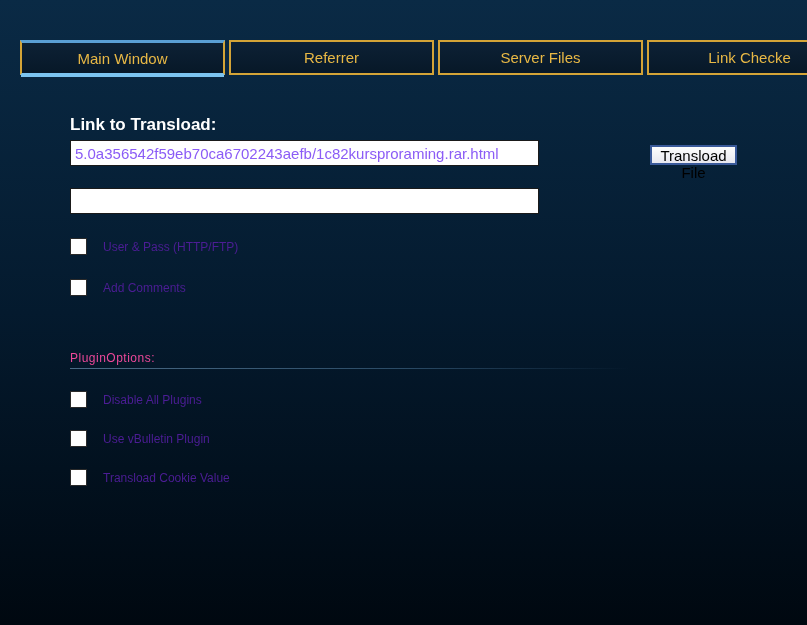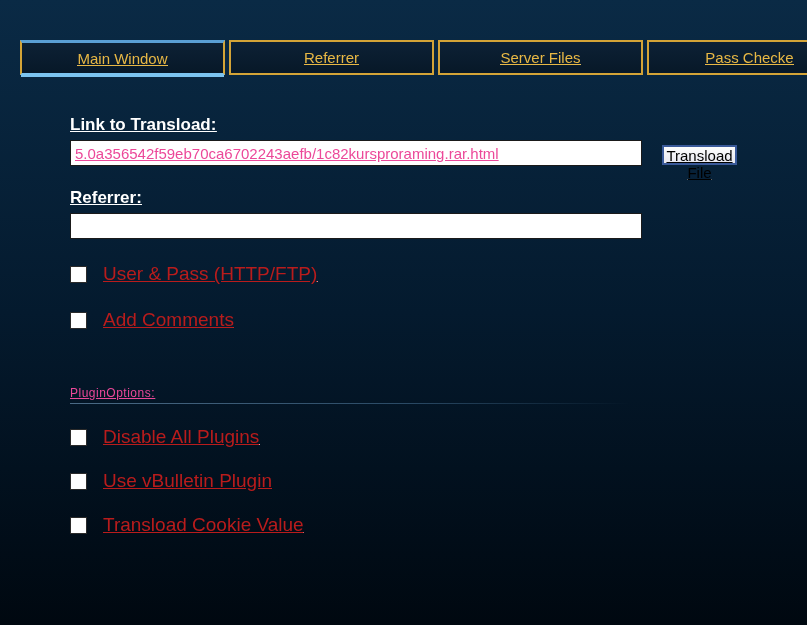--- a/index.html
+++ b/index.html
@@ -1,19 +1,18 @@
 <!DOCTYPE html>
 <html><head>
   <meta charset="utf-8">
   <style>
     * {
       margin: 0;
       padding: 0;
       box-sizing: border-box;
-      text-decoration: underline;
     }
     body {
       width: 807px;
       height: 625px;
       background: linear-gradient(to bottom, #0a2a45 0%, #041a2e 50%, #000810 100%);
       font-family: Verdana, Arial, sans-serif;
       color: #ffffff;
       overflow: hidden;
     }
     .tabs {
@@ -42,25 +41,25 @@
     .content {
       padding: 40px 70px 0 70px;
     }
     .label {
       font-size: 17px;
       font-weight: bold;
       color: #ffffff;
       margin-bottom: 5px;
     }
     .text-input {
-      width: 572px;
+      width: 469px;
       height: 26px;
       background: #ffffff;
       border: 1px solid #1a1a1a;
-      color: #ec4899;
+      color: #8b5cf6;
       font-family: Arial, sans-serif;
       font-size: 15px;
       padding: 2px 4px;
       outline: none;
     }
     .row-with-button {
       display: flex;
       align-items: flex-start;
       gap: 20px;
     }
@@ -90,22 +89,22 @@
     }
     .chk {
       width: 17px;
       height: 17px;
       background: #ffffff;
       border: 1px solid #2a2a2a;
       cursor: pointer;
       flex-shrink: 0;
     }
     .chk-label {
-      font-size: 19px;
-      color: #b91c1c;
+      font-size: 12px;
+      color: #4c1d95;
       cursor: pointer;
     }
     .section-title {
       font-size: 12px;
       color: #ec4899;
       margin-top: 55px;
       letter-spacing: 0.5px;
     }
     .divider {
       height: 1px;
@@ -126,33 +125,32 @@
   <div class="tab active">
     <span>Main Window</span>
   </div>
   <div class="tab">
     <span>Referrer</span>
   </div>
   <div class="tab">
     <span>Server Files</span>
   </div>
   <div class="tab">
-    <span>Pass Checke</span>
+    <span>Link Checke</span>
   </div>
 </div>
 
 <div class="content">
 
   <div class="row-with-button">
     <div class="form-left">
       <div class="label">Link to Transload:</div>
       <input type="text" class="text-input" value="5.0a356542f59eb70ca6702243aefb/1c82kursproraming.rar.html" style="">
 
       <div class="referrer-block">
-        <div class="label">Referrer:</div>
         <input type="text" class="text-input" value="" style="">
       </div>
 
       <div class="checkbox-row">
         <div class="chk"></div>
         <span class="chk-label">User &amp; Pass (HTTP/FTP)</span>
       </div>
 
       <div class="checkbox-row">
         <div class="chk"></div>

